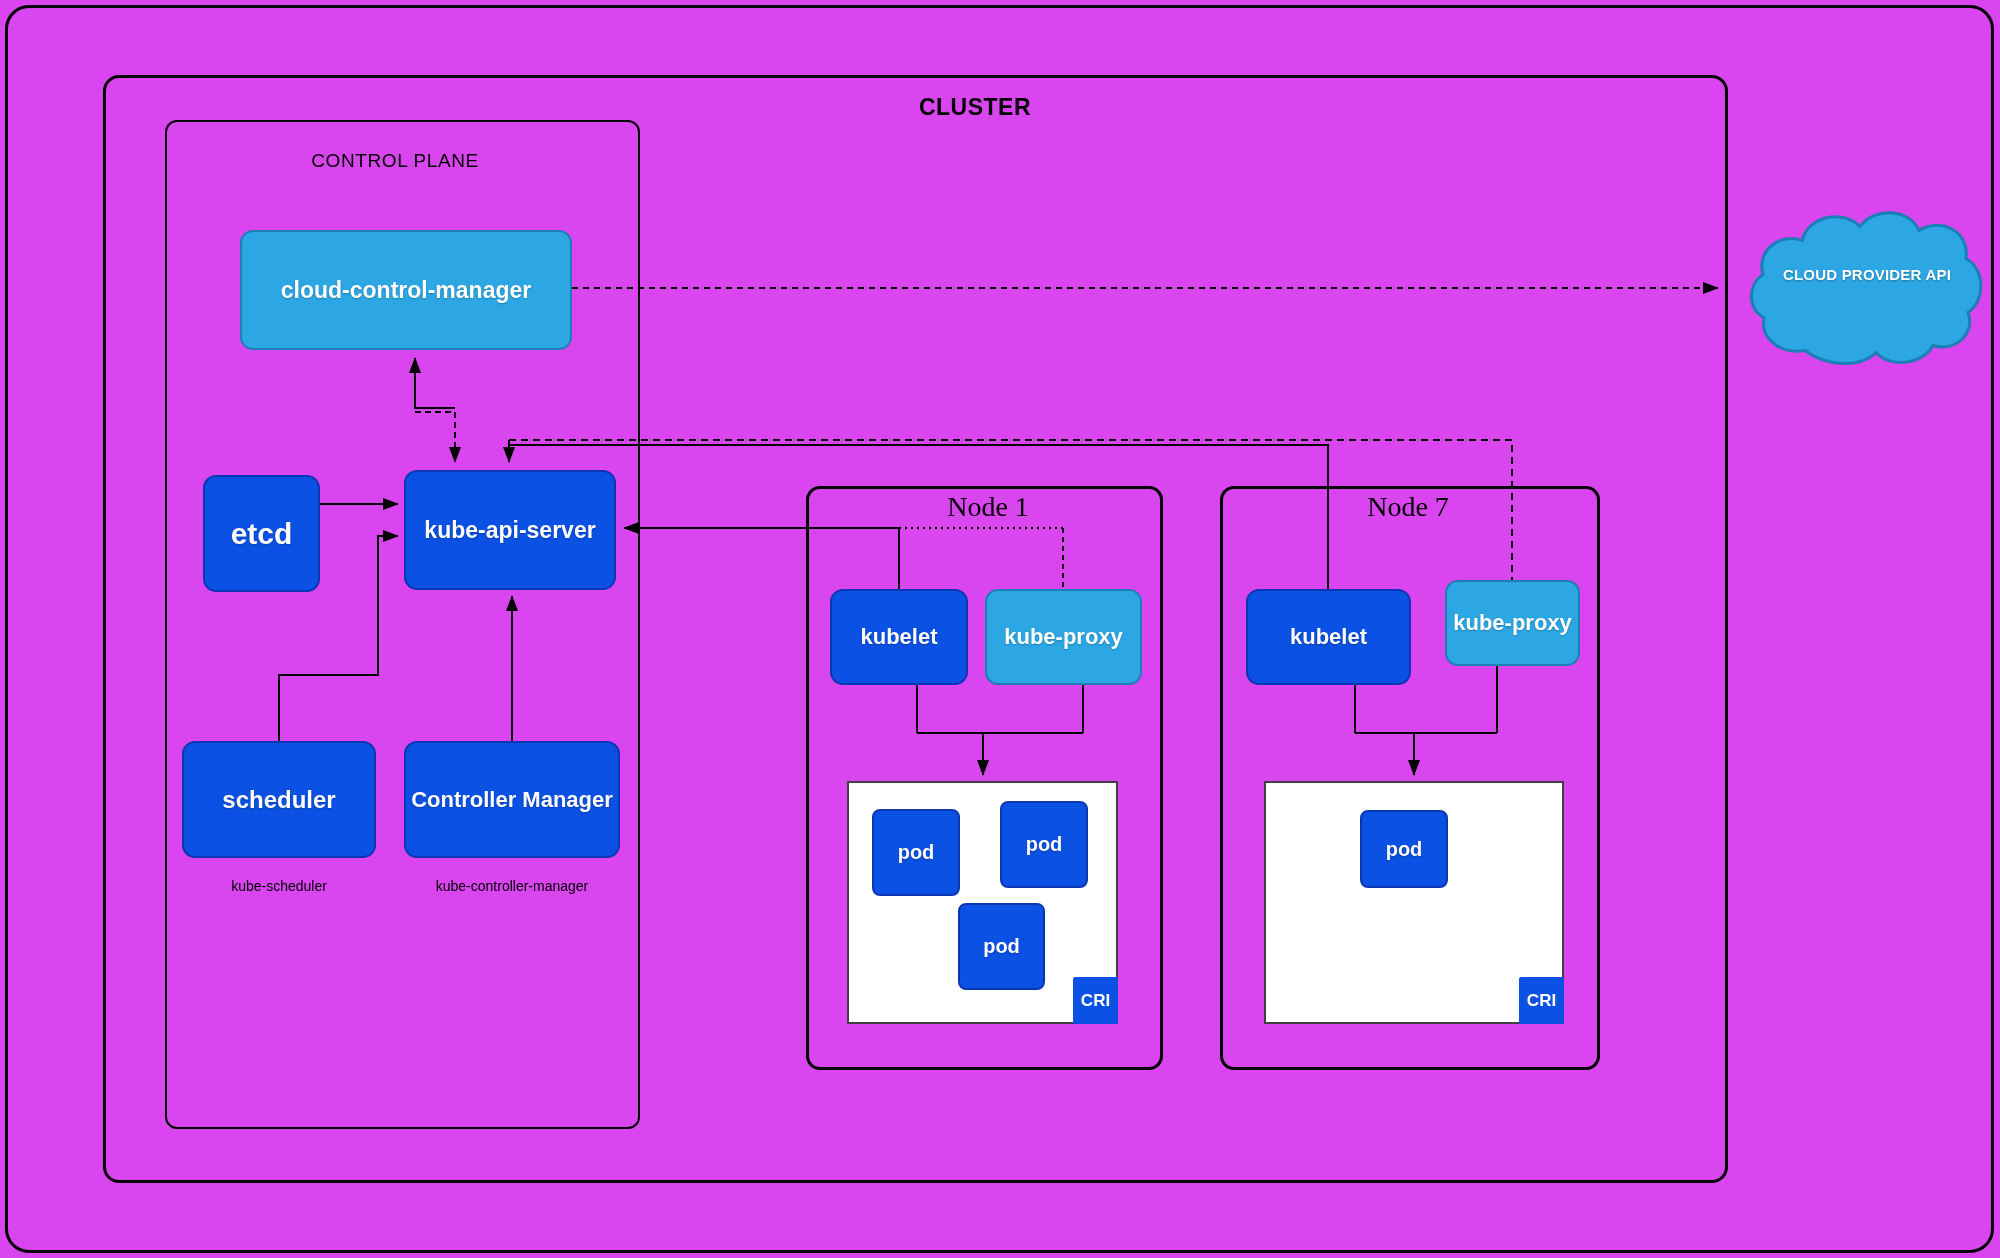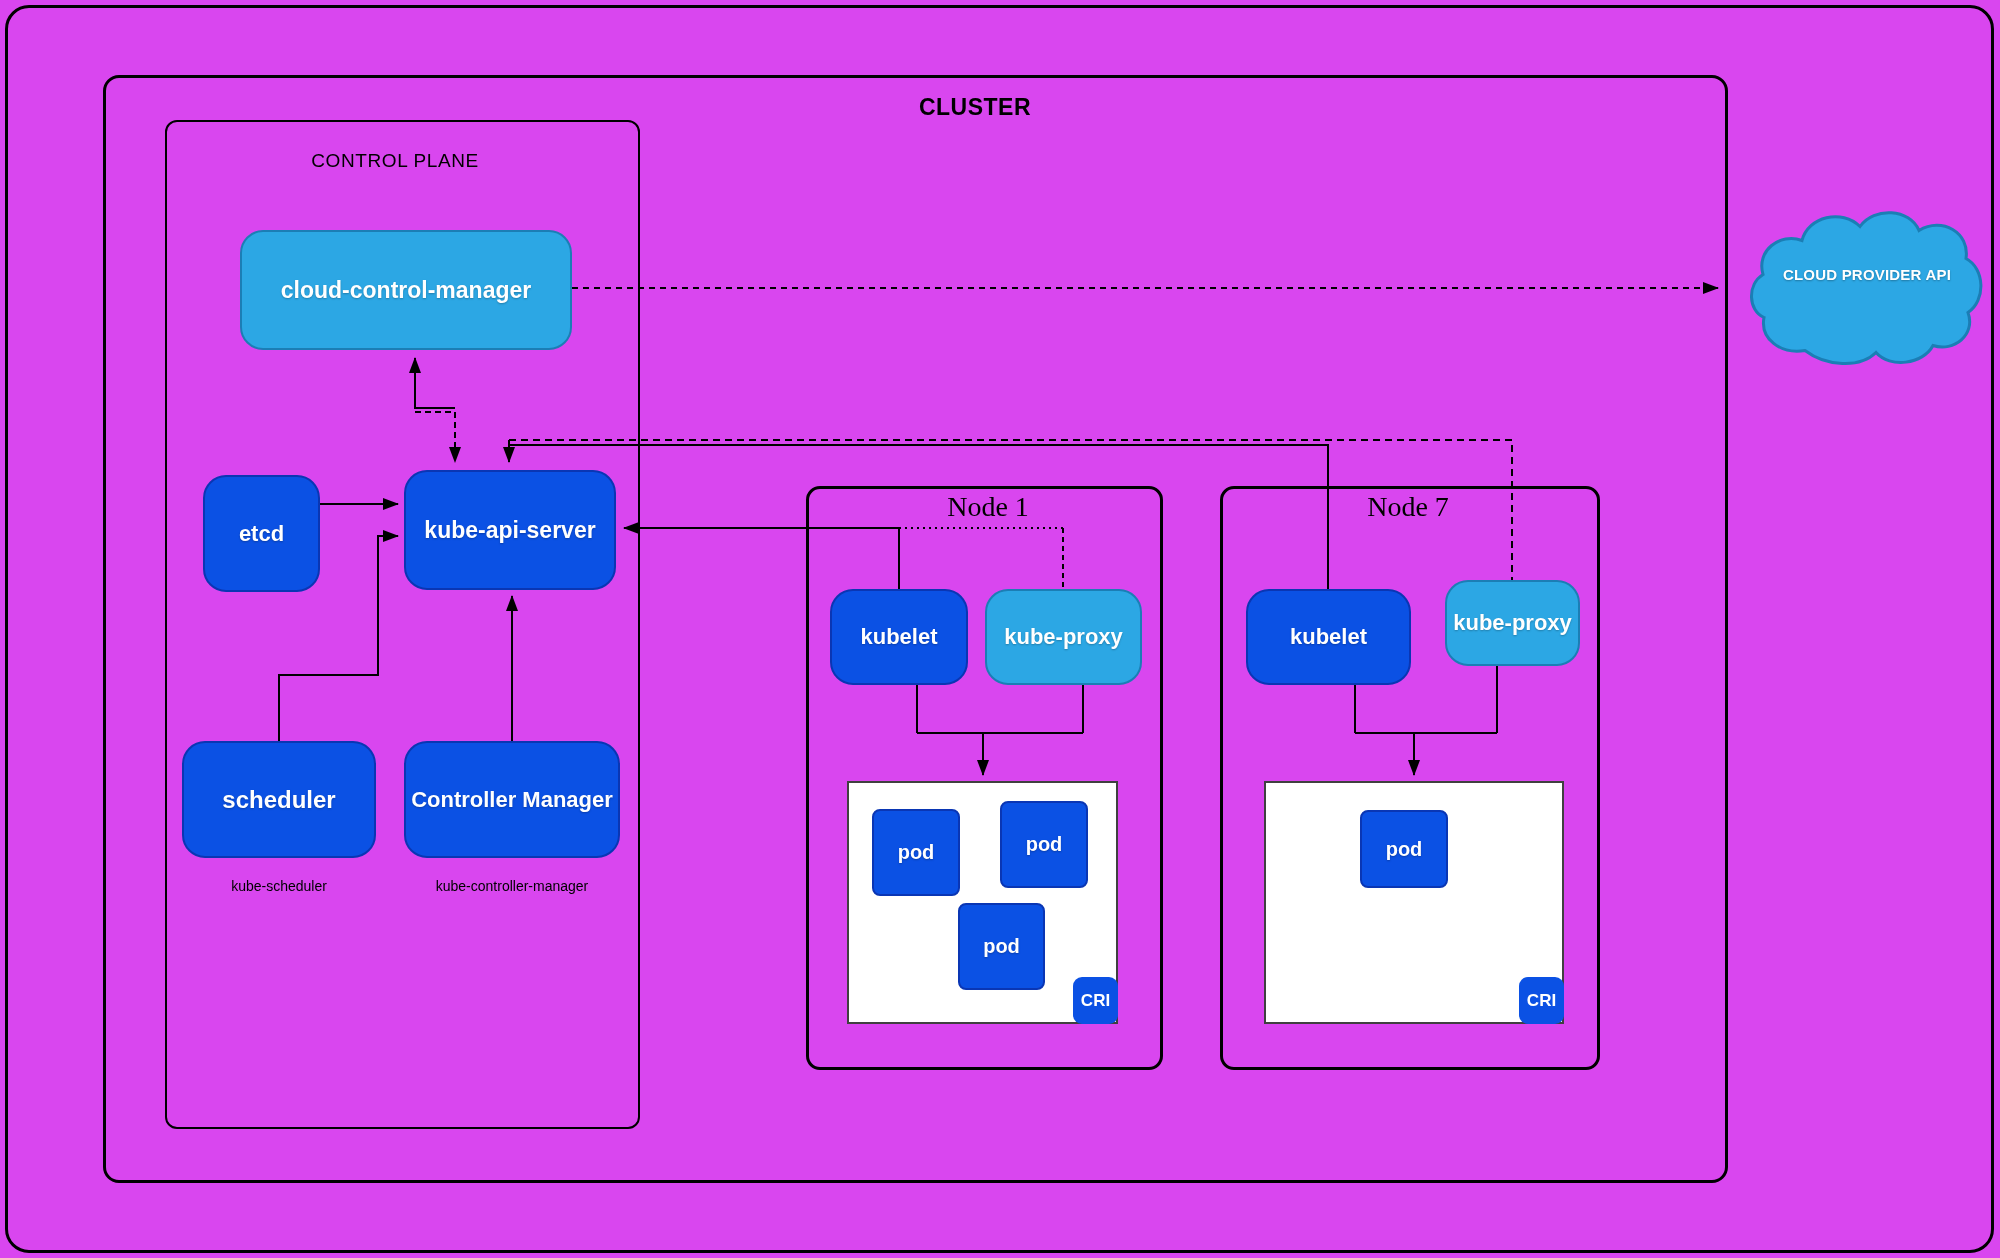--- a/index.html
+++ b/index.html
@@ -18,28 +18,28 @@
   .abs{position:absolute;box-sizing:border-box;}
   
   .outer-frame{left:5px;top:5px;width:1989px;height:1248px;border:3px solid #000;border-radius:24px;}
   .cluster-box{left:103px;top:75px;width:1625px;height:1108px;border:3px solid #000;border-radius:16px;}
   .cluster-title{left:840px;top:94px;width:270px;text-align:center;font-size:23px;font-weight:bold;color:#000;letter-spacing:0.5px;}
   .control-plane-box{left:165px;top:120px;width:475px;height:1009px;border:2px solid #000;border-radius:12px;}
   .control-plane-title{left:240px;top:150px;width:310px;text-align:center;font-size:19px;color:#000;letter-spacing:0.6px;}
   
   .bluebox{
     display:flex;align-items:center;justify-content:center;text-align:center;
-    color:#fff;font-weight:bold;border-radius:23px;
+    color:#fff;font-weight:bold;border-radius:13px;
     background:var(--dark-blue);border:2px solid var(--dark-blue-border);
     text-shadow:0 1px 2px rgba(0,0,0,0.25);
   }
   .bluebox.light{background:var(--light-blue);border-color:var(--light-blue-border);}
   
   .ccm{left:240px;top:230px;width:332px;height:120px;font-size:23px;}
-  .etcd{left:203px;top:475px;width:117px;height:117px;font-size:22px;}
+  .etcd{left:203px;top:475px;width:117px;height:117px;font-size:30px;}
   .apiserver{left:404px;top:470px;width:212px;height:120px;font-size:23px;}
   .scheduler{left:182px;top:741px;width:194px;height:117px;font-size:24px;}
   .ctrlmgr{left:404px;top:741px;width:216px;height:117px;font-size:22px;}
   .caption{font-size:14px;color:#000;text-align:center;}
   .cap-sched{left:179px;top:878px;width:200px;}
   .cap-cm{left:394px;top:878px;width:236px;}
   
   .node-box{border:3px solid #000;border-radius:14px;}
   .node1{left:806px;top:486px;width:357px;height:584px;}
   .node2{left:1220px;top:486px;width:380px;height:584px;}
@@ -51,21 +51,21 @@
   .kubelet2{left:1246px;top:589px;width:165px;height:96px;font-size:22px;}
   .kproxy2{left:1445px;top:580px;width:135px;height:86px;font-size:22px;}
   .pods-box{border:2px solid var(--pods-border);background:#fff;}
   .pods1{left:847px;top:781px;width:271px;height:243px;}
   .pods2{left:1264px;top:781px;width:300px;height:243px;}
   .pod{border-radius:8px;font-size:20px;}
   .pod1a{left:872px;top:809px;width:88px;height:87px;}
   .pod1b{left:1000px;top:801px;width:88px;height:87px;}
   .pod1c{left:958px;top:903px;width:87px;height:87px;}
   .pod2a{left:1360px;top:810px;width:88px;height:78px;}
-  .cri{display:flex;align-items:center;justify-content:center;background:var(--dark-blue);color:#fff;font-weight:bold;font-size:17px;border-radius:9px;}
+  .cri{display:flex;align-items:center;justify-content:center;background:var(--dark-blue);color:#fff;font-weight:bold;font-size:17px;border-radius:2px;}
   .cri1{left:1073px;top:977px;width:45px;height:47px;}
   .cri2{left:1519px;top:977px;width:45px;height:47px;}
   
   .cloud-wrap{left:1742px;top:198px;width:250px;height:180px;}
   .cloud-label{position:absolute;left:0;top:38%;width:100%;text-align:center;color:#fff;font-weight:bold;font-size:15px;letter-spacing:0.2px;text-shadow:0 1px 2px rgba(0,0,0,0.3);}
   
   #wires{position:absolute;left:0;top:0;pointer-events:none;}
 </style>
 </head>
 <body>

